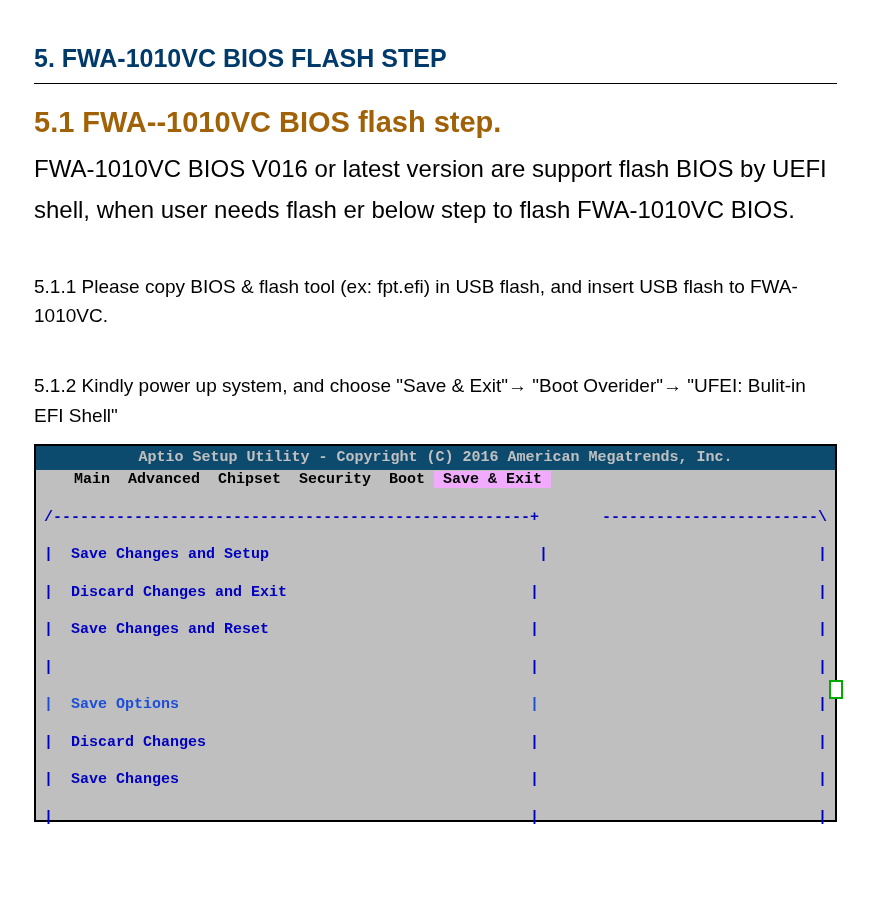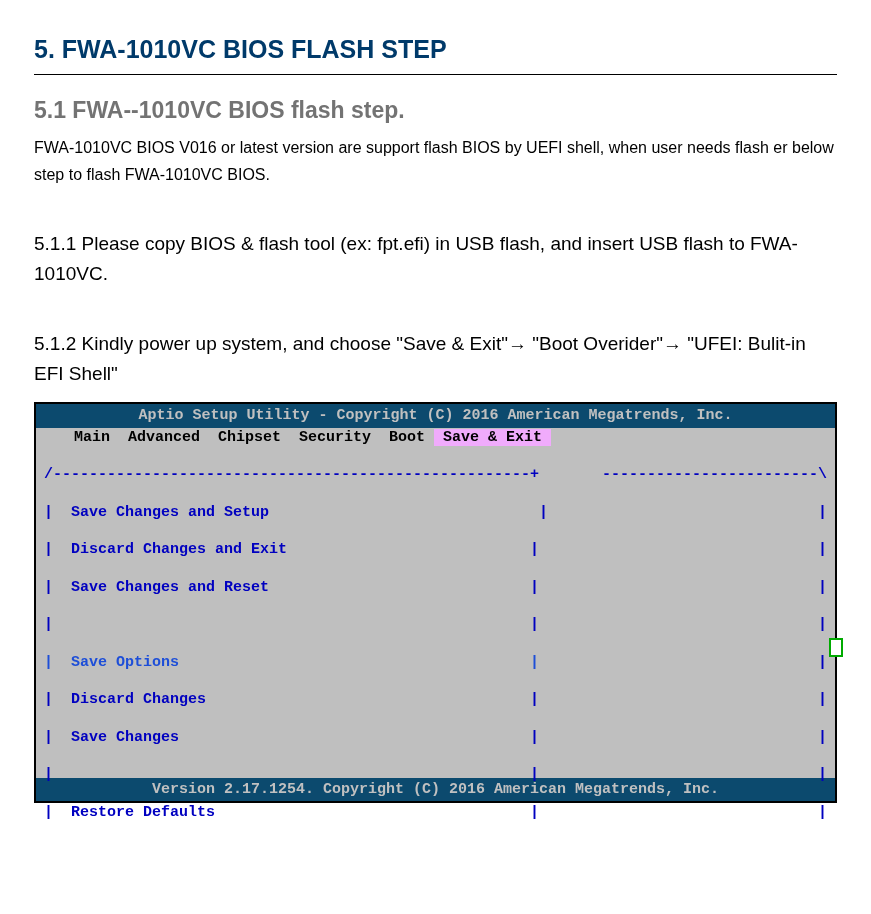--- a/index.html
+++ b/index.html
@@ -1,23 +1,23 @@
 <!DOCTYPE html>
 <html><head>
   <meta charset="utf-8">
   <style>
     * { margin: 0; padding: 0; box-sizing: border-box; }
     body { background: #fff; font-family: Arial, Helvetica, sans-serif; color: #000; width: 871px; }
 
-    .page { padding: 35px 34px 24px; }
+    .page { padding: 44px 34px 24px; }
 
     .h1 { color: #003a6a; font-size: 25px; font-weight: bold; margin-bottom: 10px; }
     .hr { border: none; border-top: 1px solid #000; margin: 0 0 22px; }
-    .h2 { color: #737373; font-size: 23px; font-weight: bold; margin-bottom: 10px; }
-    .body { font-size: 16px; line-height: 1.7; margin-bottom: 22px; }
+    .h2 { color: #a16207; font-size: 29px; font-weight: bold; margin-bottom: 10px; }
+    .body { font-size: 24px; line-height: 1.7; margin-bottom: 22px; }
     .step { font-size: 19px; line-height: 1.55; margin-bottom: 14px; margin-top: 41px; }
 
     .arrow { font-family: 'Arial Unicode MS', Arial, sans-serif; }
 
     .bios-box {
       border: 2px solid #000; background: #bfbfbf;
       font-family: 'Courier New', monospace; font-size: 15px; font-weight: bold;
       line-height: 1.25; position: relative; overflow: visible;
     }
     .bios-title-bar, .bios-footer-bar {
@@ -100,15 +100,14 @@
 
 
 
 
 
       </div>
 
       <div class="cursor-box"></div>
     </div>
 
-    <div class="bios-footer-bar">Version 2.17.1254. Copyright (C) 2016 American Megatrends, Inc.</div>
   </div>
 </div>
 
 </body></html>

